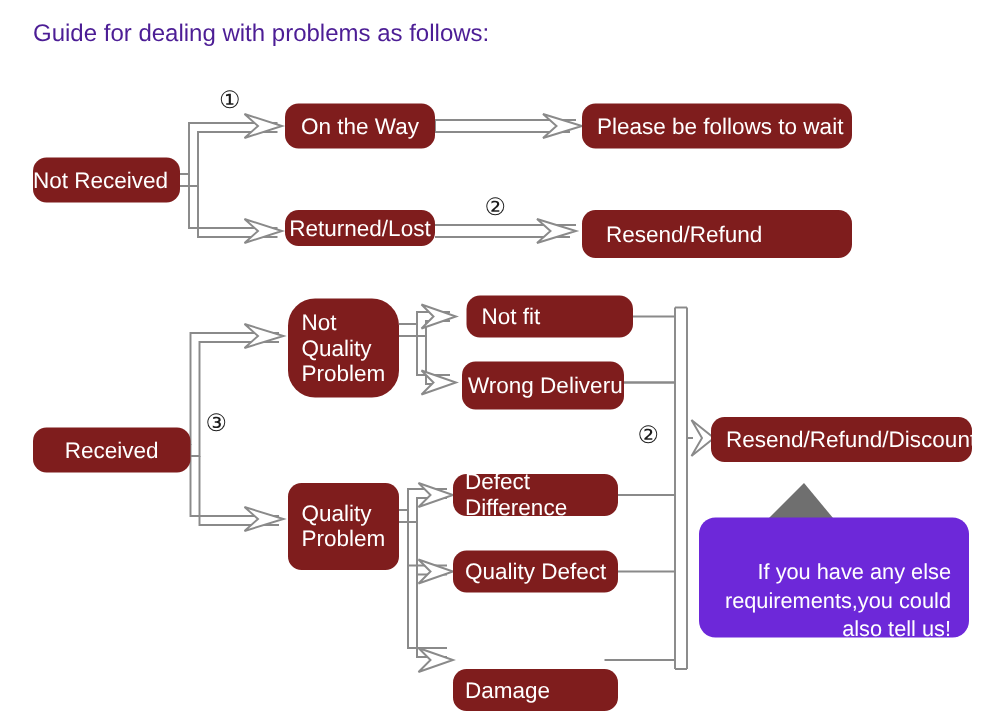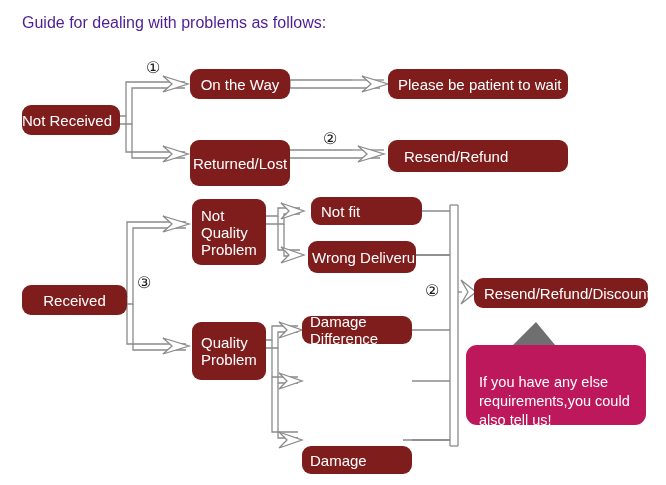--- a/index.html
+++ b/index.html
@@ -52,28 +52,29 @@
   .node.left { justify-content: flex-start; }
   .node-label { display: block; }
   .circ {
     position: absolute;
     font-size: 16px;
     color: #1a1a1a;
     line-height: 1;
   }
   .bubble {
     position: absolute;
-    background: #be185d;
+    background: #6d28d9;
     color: #ffffff;
     border-radius: 11px;
     font-size: 14.5px;
     line-height: 19px;
     padding: 9px 12px 9px 13px;
     box-sizing: border-box;
     white-space: pre-line;
+    text-align: right;
   }
 </style>
 </head>
 <body>
 
 <div id="canvas">
 
   <div class="title">Guide for dealing with problems as follows:</div>
 
   <svg id="lines" viewBox="0 0 666 485">
@@ -149,59 +150,62 @@
   </svg>
 
   <div class="node center" style="left:22px; top:105px; width:98px; height:30px; justify-content:flex-start;">
     <span class="node-label">Not Received</span>
   </div>
 
   <div class="node center" style="left:190px; top:69px; width:100px; height:30px;">
     <span class="node-label">On the Way</span>
   </div>
 
-  <div class="node center" style="left:190px; top:140px; width:100px; height:46px;">
+  <div class="node center" style="left:190px; top:140px; width:100px; height:24px;">
     <span class="node-label">Returned/Lost</span>
   </div>
 
   <div class="node left" style="left:388px; top:69px; width:180px; height:30px; padding-left:10px;">
-    <span class="node-label">Please be patient to wait</span>
+    <span class="node-label">Please be follows to wait</span>
   </div>
 
   <div class="node left" style="left:388px; top:140px; width:180px; height:32px; padding-left:16px;">
     <span class="node-label">Resend/Refund</span>
   </div>
 
   <div class="node center" style="left:22px; top:285px; width:105px; height:30px;">
     <span class="node-label">Received</span>
   </div>
 
-  <div class="node left" style="left:192px; top:199px; width:74px; height:66px; padding-left:9px;">
+  <div class="node left" style="left:192px; top:199px; width:74px; height:66px; padding-left:9px;border-radius:18px;">
     <span class="node-label">Not
 Quality
 Problem</span>
   </div>
 
   <div class="node left" style="left:192px; top:322px; width:74px; height:58px; padding-left:9px;">
     <span class="node-label">Quality
 Problem</span>
   </div>
 
   <div class="node left" style="left:311px; top:197px; width:111px; height:28px; padding-left:10px;">
     <span class="node-label">Not fit</span>
   </div>
 
   <div class="node left" style="left:308px; top:241px; width:108px; height:32px; padding-left:4px;">
     <span class="node-label">Wrong Deliveru</span>
   </div>
 
   <div class="node left" style="left:302px; top:316px; width:110px; height:28px; padding-left:8px;">
-    <span class="node-label">Damage Difference</span>
-  </div>
-
+    <span class="node-label">Defect Difference</span>
+  </div>
+
+  <div class="node left" style="left:302px; top:367px; width:110px; height:28px; padding-left:8px;">
+    <span class="node-label">Quality Defect</span>
+  </div>
 
   <div class="node left" style="left:302px; top:426px; width:110px; height:28px; padding-left:8px;margin-top:20px;">
     <span class="node-label">Damage</span>
   </div>
 
   <div class="node left" style="left:474px; top:278px; width:174px; height:30px; padding-left:10px;">
     <span class="node-label">Resend/Refund/Discount</span>
   </div>
 
   <div class="circ" style="left:146px; top:60px;">①</div>

